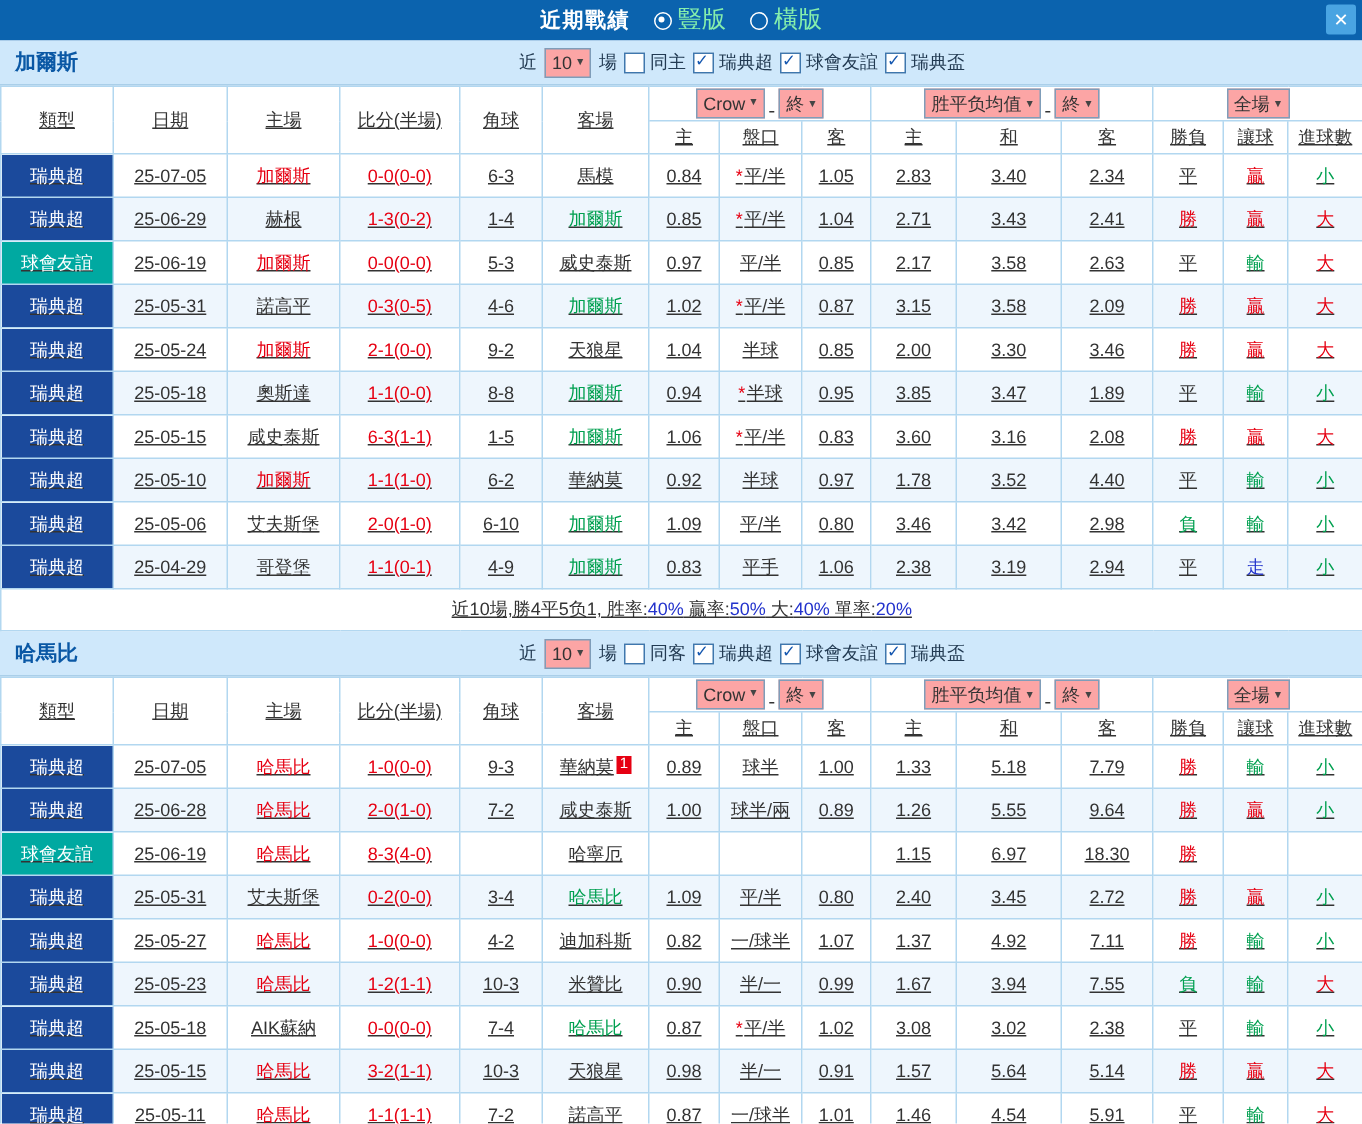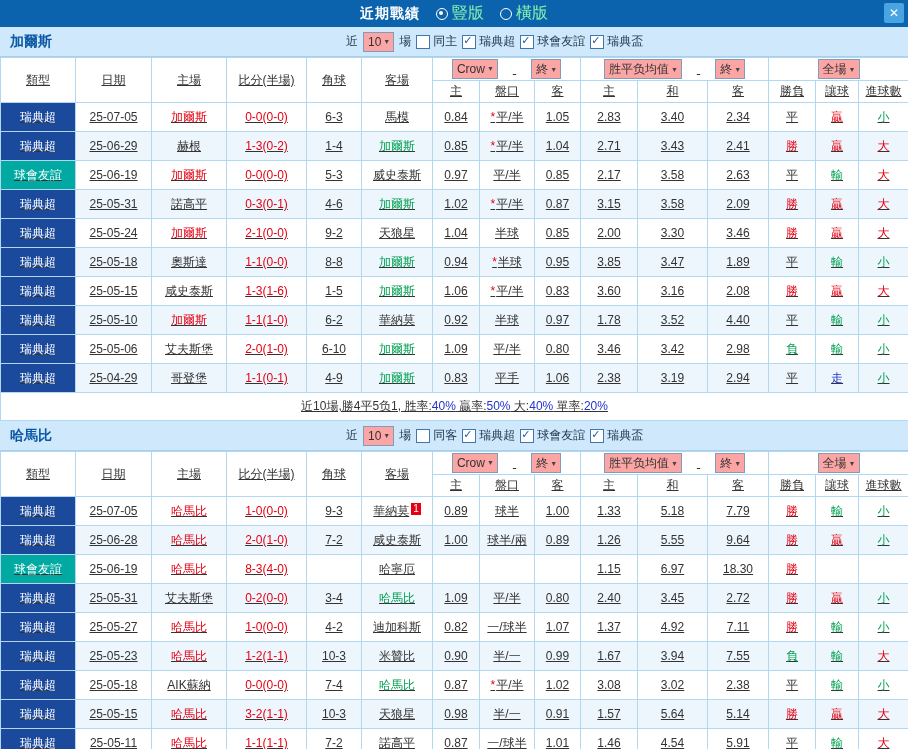--- a/index.html
+++ b/index.html
@@ -24,21 +24,21 @@
   .cb-wrap{display:flex;align-items:center;gap:3px;cursor:pointer;}
   .cb{width:12px;height:12px;background:#fff;border:1px solid #3f77ad;display:inline-block;position:relative;}
   .cb.checked::after{content:"\2713";position:absolute;left:0;top:-2px;font-size:11px;font-weight:bold;color:#1658b0;}
   
   table{border-collapse:collapse;table-layout:fixed;width:908px;text-decoration:underline;}
   th,td{border:1px solid #b2d7f0;text-align:center;padding:0;white-space:nowrap;overflow:hidden;font-weight:normal;font-size:12px;}
   thead tr.filter-row th{height:22px;}
   thead tr.sub-head th{height:21px;}
   tbody td{height:28px;}
   tbody tr.alt{background:#eef6fd;}
-  .filter-cell .dd{margin:0 15px;}
+  .filter-cell .dd{margin:0 3px;}
   td.league{background:#1b4a9c;color:#fff;}
   td.league.friendly{background:#00a9a1;}
   .red{color:#e60012;}
   .green{color:#00a050;}
   .blue{color:#2333cc;}
   .dark{color:#333;}
   .star{color:#e60012;margin-right:1px;}
   .card{display:inline-block;background:#e60012;color:#fff;font-size:10px;line-height:12px;padding:0 2px;margin-left:2px;vertical-align:3px;}
   .summary-cell{height:27px;color:#333;}
   .summary-cell .blue{color:#2333cc;}
@@ -203,21 +203,21 @@
           <td>3.58</td>
           <td>2.63</td>
           <td class="dark">平</td>
           <td class="green">輸</td>
           <td class="red">大</td>
         </tr>
         <tr class="alt">
           <td class="league">瑞典超</td>
           <td>25-05-31</td>
           <td><span class="">諾高平</span></td>
-          <td class="red">0-3(0-1)</td>
+          <td class="red">0-3(0-5)</td>
           <td>4-6</td>
           <td><span class="green">加爾斯</span></td>
           <td>1.02</td>
           <td><span class="star">*</span>平/半</td>
           <td>0.87</td>
           <td>3.15</td>
           <td>3.58</td>
           <td>2.09</td>
           <td class="red">勝</td>
           <td class="red">贏</td>
@@ -254,21 +254,21 @@
           <td>3.47</td>
           <td>1.89</td>
           <td class="dark">平</td>
           <td class="green">輸</td>
           <td class="green">小</td>
         </tr>
         <tr>
           <td class="league">瑞典超</td>
           <td>25-05-15</td>
           <td><span class="">咸史泰斯</span></td>
-          <td class="red">1-3(1-6)</td>
+          <td class="red">6-3(1-1)</td>
           <td>1-5</td>
           <td><span class="green">加爾斯</span></td>
           <td>1.06</td>
           <td><span class="star">*</span>平/半</td>
           <td>0.83</td>
           <td>3.60</td>
           <td>3.16</td>
           <td>2.08</td>
           <td class="red">勝</td>
           <td class="red">贏</td>

